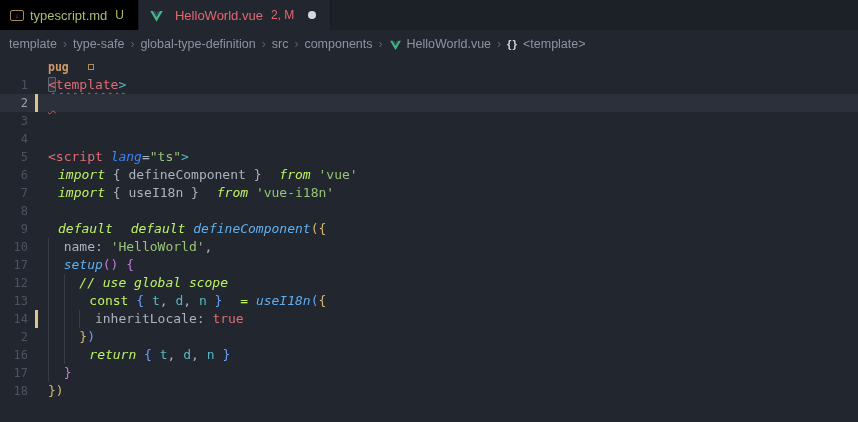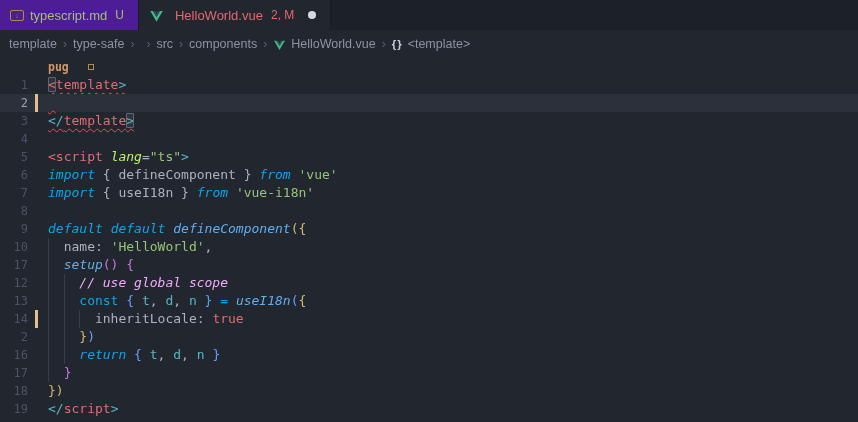--- a/index.html
+++ b/index.html
@@ -15,21 +15,21 @@
     height:30px; background:#1c2027;
     display:flex; align-items:stretch;
   }
   .tab {
     display:flex; align-items:center; gap:6px;
     padding:0 14px 0 10px;
     font-size:13px;
     border-right:1px solid #181b21;
     cursor:pointer;
   }
-  .tab.inactive { background:#4c1d95;text-align:right; }
+  .tab.inactive { background:#000000;text-align:right; }
   .tab.active { background:#22262e; }
   .tab .label { white-space:nowrap; }
   .tab .badge { font-size:12px; margin-left:2px; white-space:nowrap; }
   .tab-md-label, .tab-md-badge { color:#a9bd72; }
   .tab-vue-label, .tab-vue-badge { color:#e4686e; }
   .dirty-dot {
     width:8px; height:8px; border-radius:50%;
     background:#d5d9e0; margin-left:8px;
   }
   .md-icon {
@@ -67,25 +67,25 @@
     position:absolute; left:35px; top:0; width:3px; height:18px;
     background:#e2c08d;
   }
   .code-content { position:absolute; left:48px; top:0; }
   .guide { position:absolute; top:0; width:1px; height:18px; background:#363c48; }
 
   
   .tk-fg      { color:#abb2bf; }
   .tk-red     { color:#e06c75; }
   .tk-green   { color:#98c379; }
-  .tk-orange  { color:#bef264; }
-  .tk-purple  { color:#0ea5e9; }
+  .tk-orange  { color:#3b82f6; }
+  .tk-purple  { color:#bef264;margin-left:10px; }
   .tk-blue    { color:#61afef; }
   .tk-cyan    { color:#56b6c2; }
-  .tk-comment { color:#f0abfc;margin-top:19px; }
+  .tk-comment { color:#bef264;margin-top:19px; }
   .tk-gold    { color:#d5b874; }
   .tk-orchid  { color:#c678dd; }
   .tk-bblue   { color:#6a9ffa; }
   .it { font-style:italic; }
   .sq {
     text-decoration-line:underline;
     text-decoration-style:wavy;
     text-decoration-color:#f14c4c;
     text-decoration-thickness:1px;
     text-underline-offset:3px;
@@ -129,20 +129,21 @@
     <span class="dirty-dot"></span>
   </div>
 
 </div>
 
 <div class="breadcrumbs">
   <span class="crumb">template</span>
   <span class="crumb-sep">›</span>
   <span class="crumb">type-safe</span>
   <span class="crumb-sep">›</span>
+  <span class="crumb">global-type-definition</span>
   <span class="crumb-sep">›</span>
   <span class="crumb">src</span>
   <span class="crumb-sep">›</span>
   <span class="crumb">components</span>
   <span class="crumb-sep">›</span>
   <span class="crumb-icon">
     <svg width="13" height="13" viewBox="0 0 24 24">
       <path fill="#41b883" d="M2 3h4.4L12 12.6 17.6 3H22L12 20.4 2 3z"></path>
       <path fill="#35495e" d="M6.4 3h3.2L12 7.2 14.4 3h3.2L12 12.6 6.4 3z"></path>
     </svg>
@@ -154,31 +155,30 @@
 </div>
 
 <div class="editor">
   <div class="hint-row">
     <span class="hint-label">pug</span>
     <span class="hint-box"></span>
   </div>
   <div>
       <div class="code-row"><span class="ln">1</span><span class="code-content"><span class="tk-red sq bx">&lt;</span><span class="tk-red sq">template</span><span class="tk-cyan sq">&gt;</span></span></div>
       <div class="code-row current"><span class="ln">2</span><span class="git-bar"></span><span class="code-content"><span class="tk-fg sq">&nbsp;</span></span></div>
-      <div class="code-row"><span class="ln">3</span><span class="code-content"><span class="tk-cyan sq">&lt;/</span><span class="tk-red sq">template</span><span class="tk-cyan sq bx">&gt;</span></span></div>
+      <div class="code-row"><span class="ln">3</span></div>
       <div class="code-row"><span class="ln">4</span><span class="code-content"></span></div>
       <div class="code-row"><span class="ln">5</span><span class="code-content"><span class="tk-red">&lt;script</span><span class="tk-fg"> </span><span class="tk-orange it">lang</span><span class="tk-fg">=</span><span class="tk-green">"ts"</span><span class="tk-cyan">&gt;</span></span></div>
       <div class="code-row"><span class="ln">6</span><span class="code-content"><span class="tk-purple it">import</span><span class="tk-fg"> { </span><span class="tk-fg">defineComponent</span><span class="tk-fg"> } </span><span class="tk-purple it">from</span><span class="tk-fg"> </span><span class="tk-green">'vue'</span></span></div>
       <div class="code-row"><span class="ln">7</span><span class="code-content"><span class="tk-purple it">import</span><span class="tk-fg"> { </span><span class="tk-fg">useI18n</span><span class="tk-fg"> } </span><span class="tk-purple it">from</span><span class="tk-fg"> </span><span class="tk-green">'vue-i18n'</span></span></div>
       <div class="code-row"><span class="ln">8</span><span class="code-content"></span></div>
       <div class="code-row"><span class="ln">9</span><span class="code-content"><span class="tk-purple it">default</span><span class="tk-fg"> </span><span class="tk-purple it">default</span><span class="tk-fg"> </span><span class="tk-blue it">defineComponent</span><span class="tk-gold">(</span><span class="tk-gold">{</span></span></div>
       <div class="code-row"><span class="ln">10</span><span class="guide" style="left: 48px;"></span><span class="code-content"><span class="tk-fg">  name</span><span class="tk-fg">: </span><span class="tk-green">'HelloWorld'</span><span class="tk-fg">,</span></span></div>
       <div class="code-row"><span class="ln">17</span><span class="guide" style="left: 48px;"></span><span class="code-content"><span class="tk-fg">  </span><span class="tk-blue it">setup</span><span class="tk-orchid">()</span><span class="tk-fg"> </span><span class="tk-orchid">{</span></span></div>
       <div class="code-row"><span class="ln">12</span><span class="guide" style="left: 48px;"></span><span class="guide" style="left: 63.66px;"></span><span class="code-content"><span class="tk-fg">    </span><span class="tk-comment it">// use global scope</span></span></div>
       <div class="code-row"><span class="ln">13</span><span class="guide" style="left: 48px;"></span><span class="guide" style="left: 63.66px;"></span><span class="code-content"><span class="tk-fg">    </span><span class="tk-purple">const</span><span class="tk-fg"> </span><span class="tk-bblue">{</span><span class="tk-fg"> </span><span class="tk-cyan">t</span><span class="tk-fg">, </span><span class="tk-cyan">d</span><span class="tk-fg">, </span><span class="tk-cyan">n</span><span class="tk-fg"> </span><span class="tk-bblue">}</span><span class="tk-fg"> </span><span class="tk-purple">=</span><span class="tk-fg"> </span><span class="tk-blue it">useI18n</span><span class="tk-bblue">(</span><span class="tk-gold">{</span></span></div>
       <div class="code-row"><span class="ln">14</span><span class="git-bar"></span><span class="guide" style="left: 48px;"></span><span class="guide" style="left: 63.66px;"></span><span class="guide" style="left: 79.32px;"></span><span class="code-content"><span class="tk-fg">      inheritLocale</span><span class="tk-fg">: </span><span class="tk-red">true</span></span></div>
       <div class="code-row"><span class="ln">2</span><span class="guide" style="left: 48px;"></span><span class="guide" style="left: 63.66px;"></span><span class="code-content"><span class="tk-fg">    </span><span class="tk-gold">}</span><span class="tk-bblue">)</span></span></div>
       <div class="code-row"><span class="ln">16</span><span class="guide" style="left: 48px;"></span><span class="guide" style="left: 63.66px;"></span><span class="code-content"><span class="tk-fg">    </span><span class="tk-purple it">return</span><span class="tk-fg"> </span><span class="tk-bblue">{</span><span class="tk-fg"> </span><span class="tk-cyan">t</span><span class="tk-fg">, </span><span class="tk-cyan">d</span><span class="tk-fg">, </span><span class="tk-cyan">n</span><span class="tk-fg"> </span><span class="tk-bblue">}</span></span></div>
       <div class="code-row"><span class="ln">17</span><span class="guide" style="left: 48px;"></span><span class="code-content"><span class="tk-fg">  </span><span class="tk-orchid">}</span></span></div>
       <div class="code-row"><span class="ln">18</span><span class="code-content"><span class="tk-gold">}</span><span class="tk-gold">)</span></span></div>
-      <div class="code-row"><span class="ln">19</span><span class="code-content"><span class="tk-cyan">&lt;/</span><span class="tk-red">script</span><span class="tk-cyan">&gt;</span></span></div>
     </div>
 </div>
 
 </body></html>

